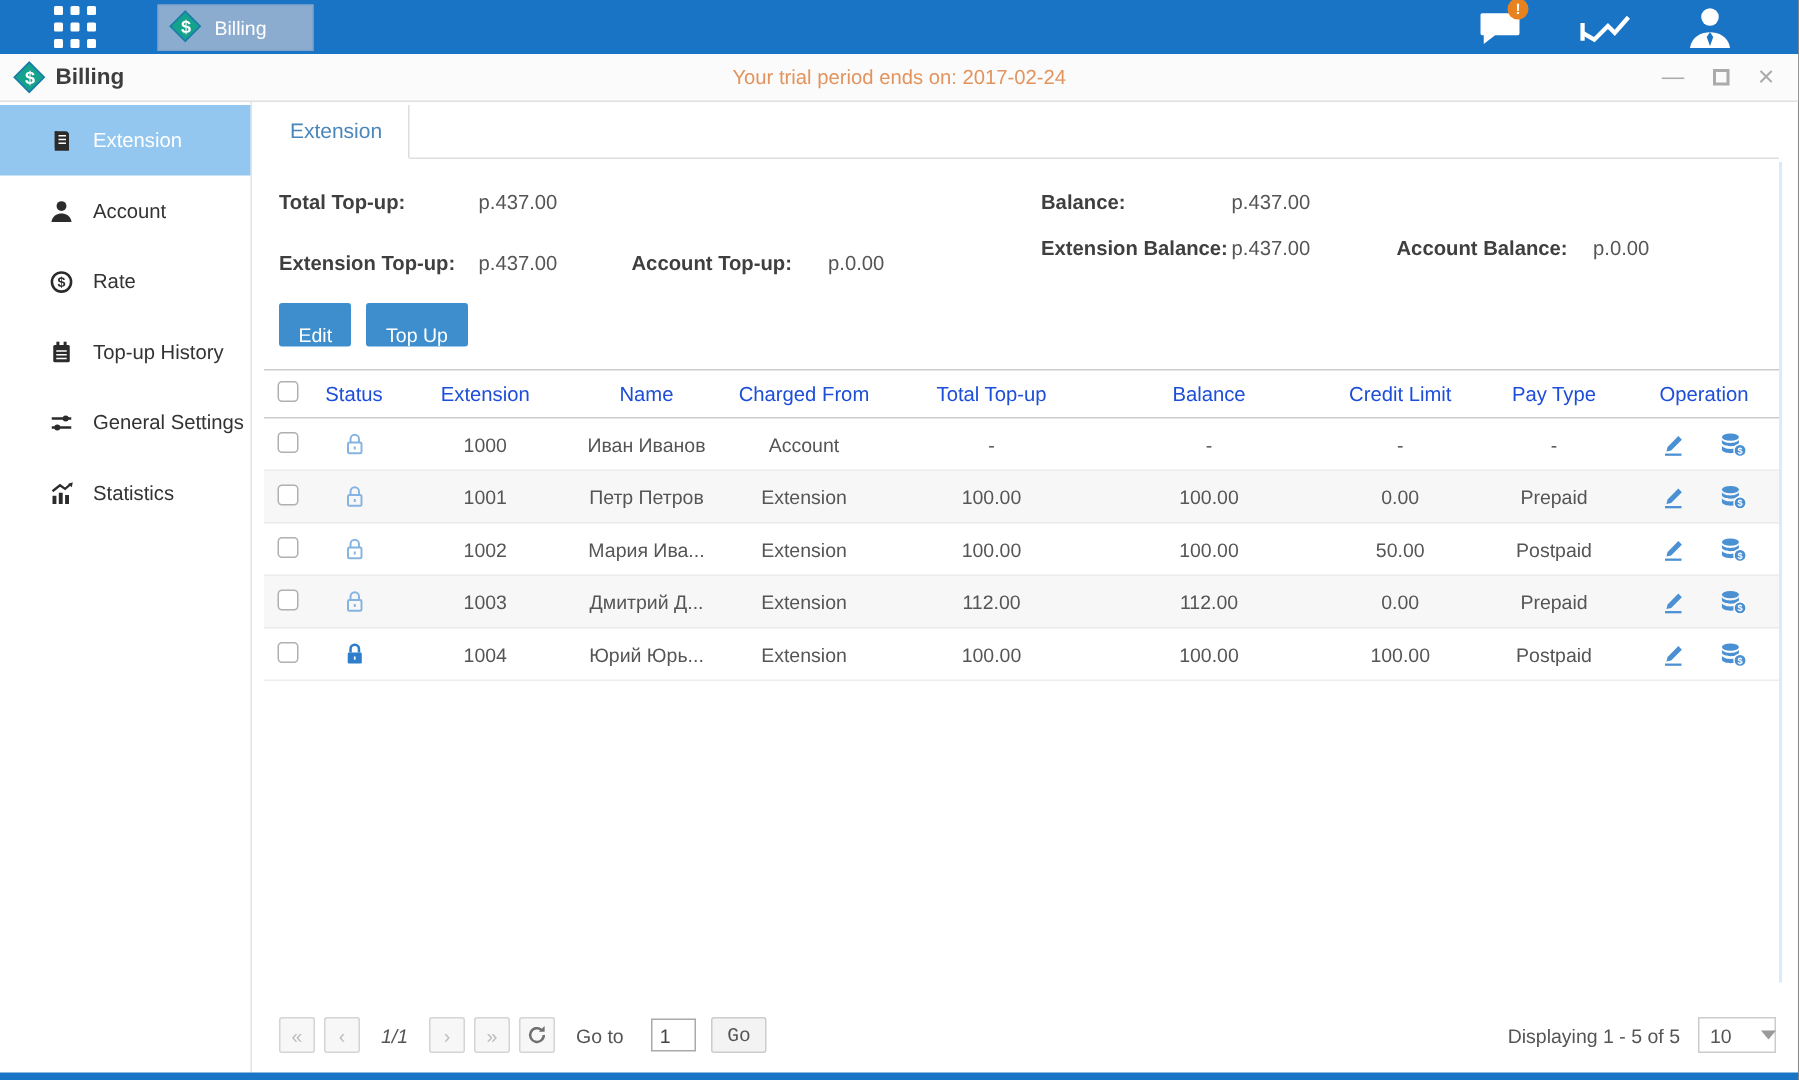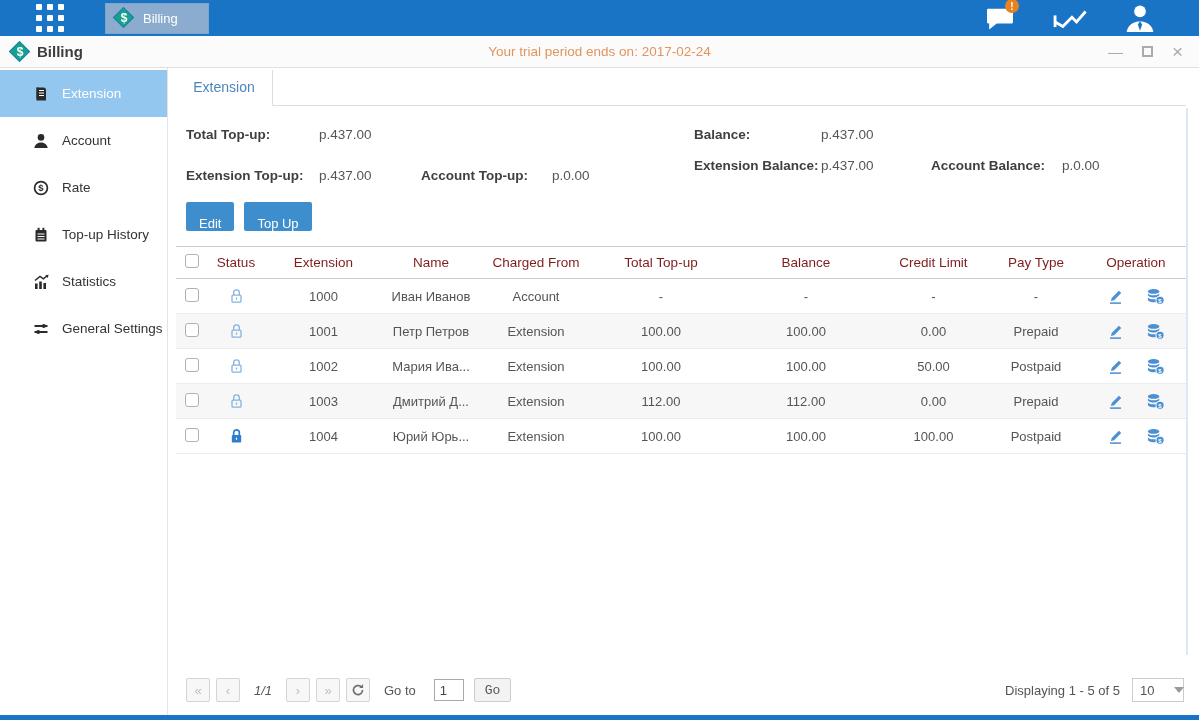--- a/index.html
+++ b/index.html
@@ -54,21 +54,21 @@
   .slabel { font-weight:bold; color:#3f3f3f; }
   .w133{width:133px}.w127{width:127px}.w102{width:102px}.w110{width:110px}.w131{width:131px}
 
   .btnrow { margin:11px 0 0 10px; display:flex; gap:10px; }
   .btn-primary { background:#3e8ecd; color:#fff; border:none; height:29px; padding:14px 13px; font-size:13px;
                  border-radius:2px; cursor:pointer; font-family:inherit; }
 
   
   .tbl { margin-top:15px; font-size:13px; color:#555; }
   .thead, .trow { display:flex; align-items:center; }
-  .thead { height:33px; border-top:1px solid #ccc; border-bottom:1px solid #ccc; color:#7f1d1d; font-size:13.5px; }
+  .thead { height:33px; border-top:1px solid #ccc; border-bottom:1px solid #ccc; color:#1d4ed8; font-size:13.5px; }
   .trow { height:35px; border-bottom:1px solid #ececec; }
   .tbody .trow:nth-child(even) { background:#f7f7f7; }
   .cell { text-align:center; }
   .c-check{width:30px; text-align:left; padding-left:9px;} .c-status{width:60px} .c-ext{width:115px}
   .c-name{width:100px} .c-from{width:110px} .c-topup{width:140px} .c-bal{width:150px}
   .c-credit{width:105px} .c-pay{width:100px} .c-op{width:100px; display:flex; justify-content:center; gap:22px; align-items:center;}
   .checkbox { width:14px; height:14px; border:1px solid #b0b0b0; border-radius:3px; background:#fff; display:inline-block; cursor:pointer; }
   .opico { cursor:pointer; display:inline-flex; }
 
   
@@ -179,35 +179,35 @@
         <svg width="16" height="16" viewBox="0 0 16 16">
           <rect x="2.5" y="3" width="11" height="11.5" rx="1" fill="#2b2b2b"></rect>
           <rect x="4.6" y="0.8" width="2" height="3.4" fill="#2b2b2b"></rect>
           <rect x="9.4" y="0.8" width="2" height="3.4" fill="#2b2b2b"></rect>
           <path stroke="#fff" stroke-width="1" fill="none" d="M4.5 7h7M4.5 9.5h7M4.5 12h7"></path>
         </svg>
         <span>Top-up History</span>
       </div>
       <div class="side-item">
         <svg width="16" height="16" viewBox="0 0 16 16">
+          <path stroke="#2b2b2b" stroke-width="1.8" d="M1.5 5h13M1.5 11h13"></path>
+          <circle cx="10.8" cy="5" r="2" fill="#2b2b2b"></circle>
+          <circle cx="5.2" cy="11" r="2" fill="#2b2b2b"></circle>
+        </svg>
+        <span>General Settings</span>
+      </div>
+      <div class="side-item">
+        <svg width="16" height="16" viewBox="0 0 16 16">
           <rect x="2" y="9.5" width="2.6" height="5.5" fill="#2b2b2b"></rect>
           <rect x="6.2" y="7.5" width="2.6" height="7.5" fill="#2b2b2b"></rect>
           <rect x="10.4" y="9" width="2.6" height="6" fill="#2b2b2b"></rect>
           <path fill="none" stroke="#2b2b2b" stroke-width="1.5" d="M2 6.5l5-4 3.4 2.4 4-3.4"></path>
           <path fill="#2b2b2b" d="M15.5 0.5l-0.6 3.4-2.6-2.2z"></path>
         </svg>
         <span>Statistics</span>
-      </div>
-      <div class="side-item">
-        <svg width="16" height="16" viewBox="0 0 16 16">
-          <path stroke="#2b2b2b" stroke-width="1.8" d="M1.5 5h13M1.5 11h13"></path>
-          <circle cx="10.8" cy="5" r="2" fill="#2b2b2b"></circle>
-          <circle cx="5.2" cy="11" r="2" fill="#2b2b2b"></circle>
-        </svg>
-        <span>General Settings</span>
       </div>
     </div>
 
     <div class="content">
       <div class="scroll-rail"></div>
 
       <div class="tabstrip">
         <div class="tab">Extension</div>
       </div>
 

